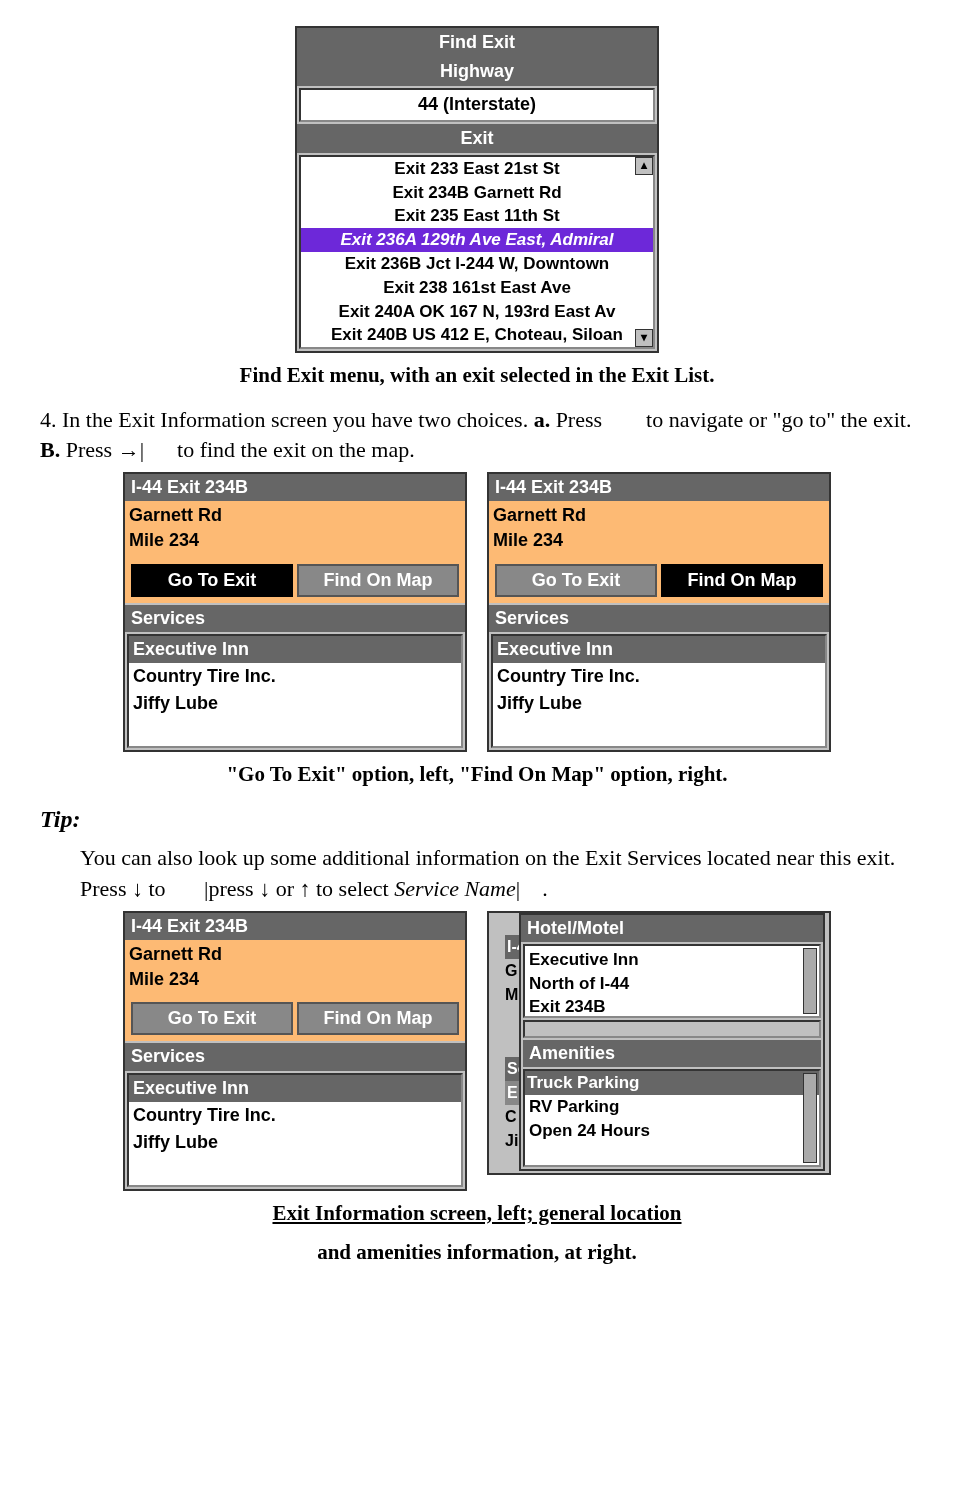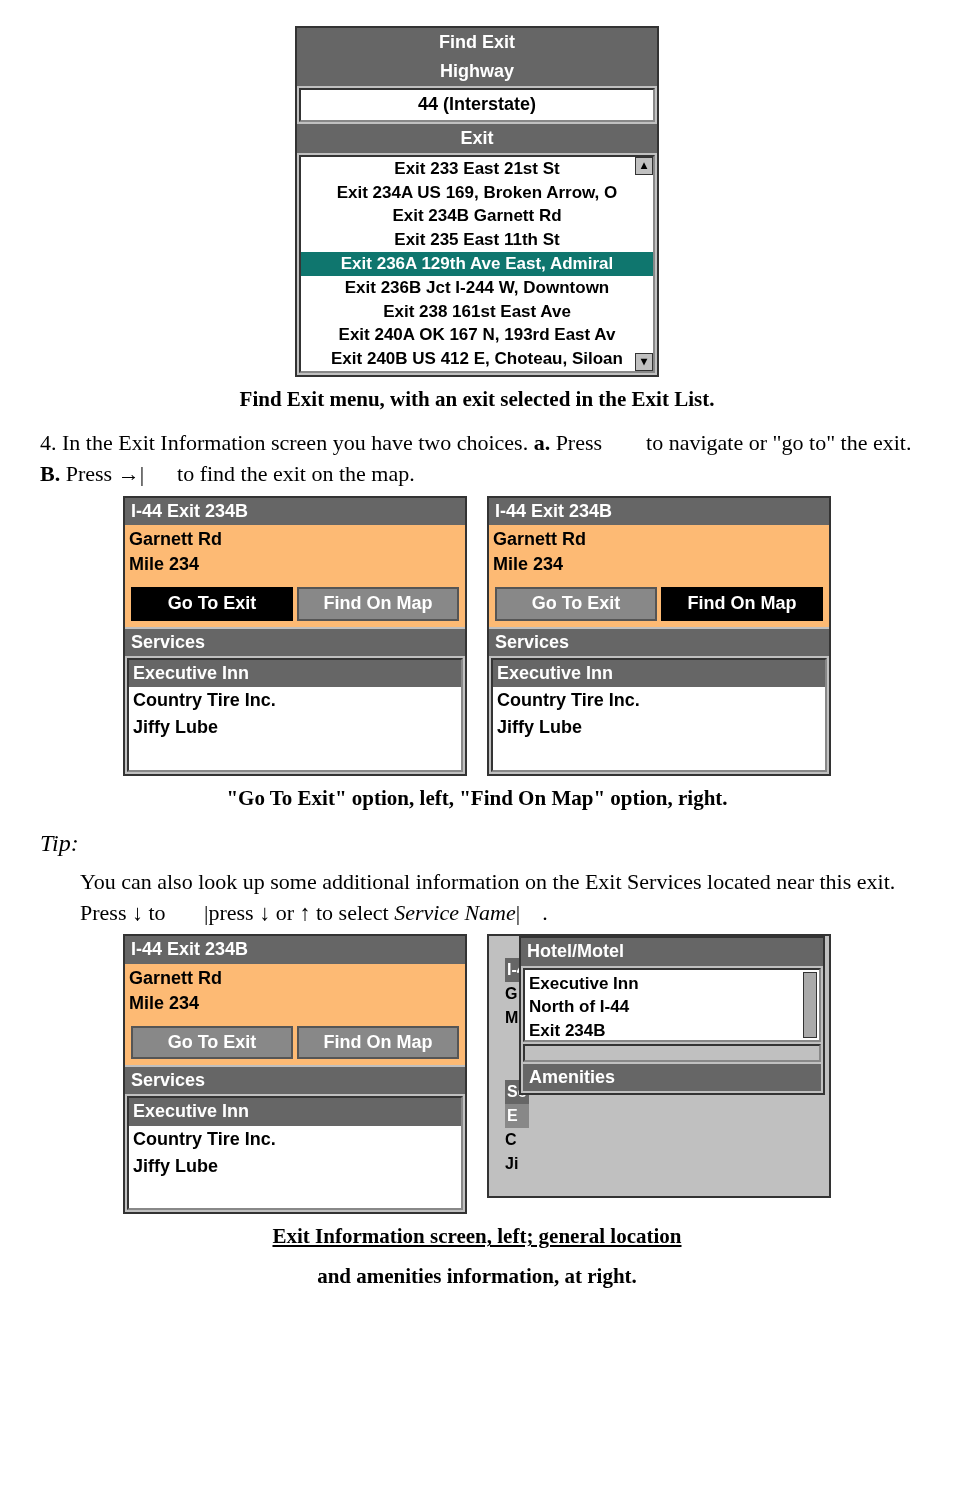--- a/index.html
+++ b/index.html
@@ -51,22 +51,23 @@
     font-weight: bold;
     font-size: 17px;
     position: relative;
   }
   .list-item {
     padding: 0 4px;
     white-space: nowrap;
     overflow: hidden;
   }
   .list-item.selected {
-    background: #0f766e;
-    color: #fff;
+    background: #6d28d9;
+    color: #fff;
+    font-style: italic;
   }
   .scroll-up, .scroll-down {
     position: absolute;
     right: 0;
     width: 16px;
     height: 16px;
     background: #c0c0c0;
     border: 1px solid #333;
     font-size: 12px;
     text-align: center;
@@ -78,21 +79,21 @@
     text-align: center;
     font-weight: bold;
     margin: 8px 0 14px 0;
     font-size: 21px;
   }
   .body-text {
     margin: 6px 0;
   }
   .tip {
     font-style: italic;
-    font-weight: normal;
+    font-weight: bold;
     font-size: 24px;
     margin-top: 8px;
   }
   .pair {
     display: flex;
     justify-content: center;
     gap: 20px;
   }
   .info-screen {
     background: #c0c0c0;
@@ -205,21 +206,20 @@
 
 <div class="center-block">
   <div class="screenshot" style="width:360px;">
     <div class="header-bar">Find Exit</div>
     <div class="sub-header">Highway</div>
     <div class="white-field">44 (Interstate)</div>
     <div class="sub-header">Exit</div>
     <div class="list" style="height:auto;">
       <div class="scroll-up">▴</div>
       <div class="list-item">Exit 233 East 21st St</div>
-      <div class="list-item">Exit 234A US 169, Broken Arrow, O</div>
       <div class="list-item">Exit 234B Garnett Rd</div>
       <div class="list-item">Exit 235 East 11th St</div>
       <div class="list-item selected">Exit 236A 129th Ave East, Admiral</div>
       <div class="list-item">Exit 236B Jct I-244 W, Downtown</div>
       <div class="list-item">Exit 238 161st East Ave</div>
       <div class="list-item">Exit 240A OK 167 N, 193rd East Av</div>
       <div class="list-item">Exit 240B US 412 E, Choteau, Siloan</div>
       <div class="scroll-down">▾</div>
     </div>
   </div>
@@ -309,17 +309,23 @@
     <div class="popup">
       <div class="info-header">Hotel/Motel</div>
       <div class="popup-field" style="position:relative;height:66px;">
         <div>Executive Inn</div>
         <div>North of I-44</div>
         <div>Exit 234B</div>
         <div class="popup-scroll"></div>
       </div>
       <div style="height:14px;background:#c0c0c0;border:2px inset #888;margin:2px;"></div>
       <div class="section-label" style="margin:2px;">Amenities</div>
+      <div class="popup-field" style="position:relative;height:90px;">
+        <div style="background:#666;color:#fff;padding:0 2px;margin:-2px -4px 0 -4px;">Truck Parking</div>
+        <div>RV Parking</div>
+        <div>Open 24 Hours</div>
+        <div class="popup-scroll"></div>
+      </div>
     </div>
   </div>
 </div>
 <div class="caption" style="margin-bottom:10px;text-decoration:underline;">Exit Information screen, left; general location</div>
 <div class="caption" style="margin-top:0;">and amenities information, at right.</div>
 
 </body></html>

